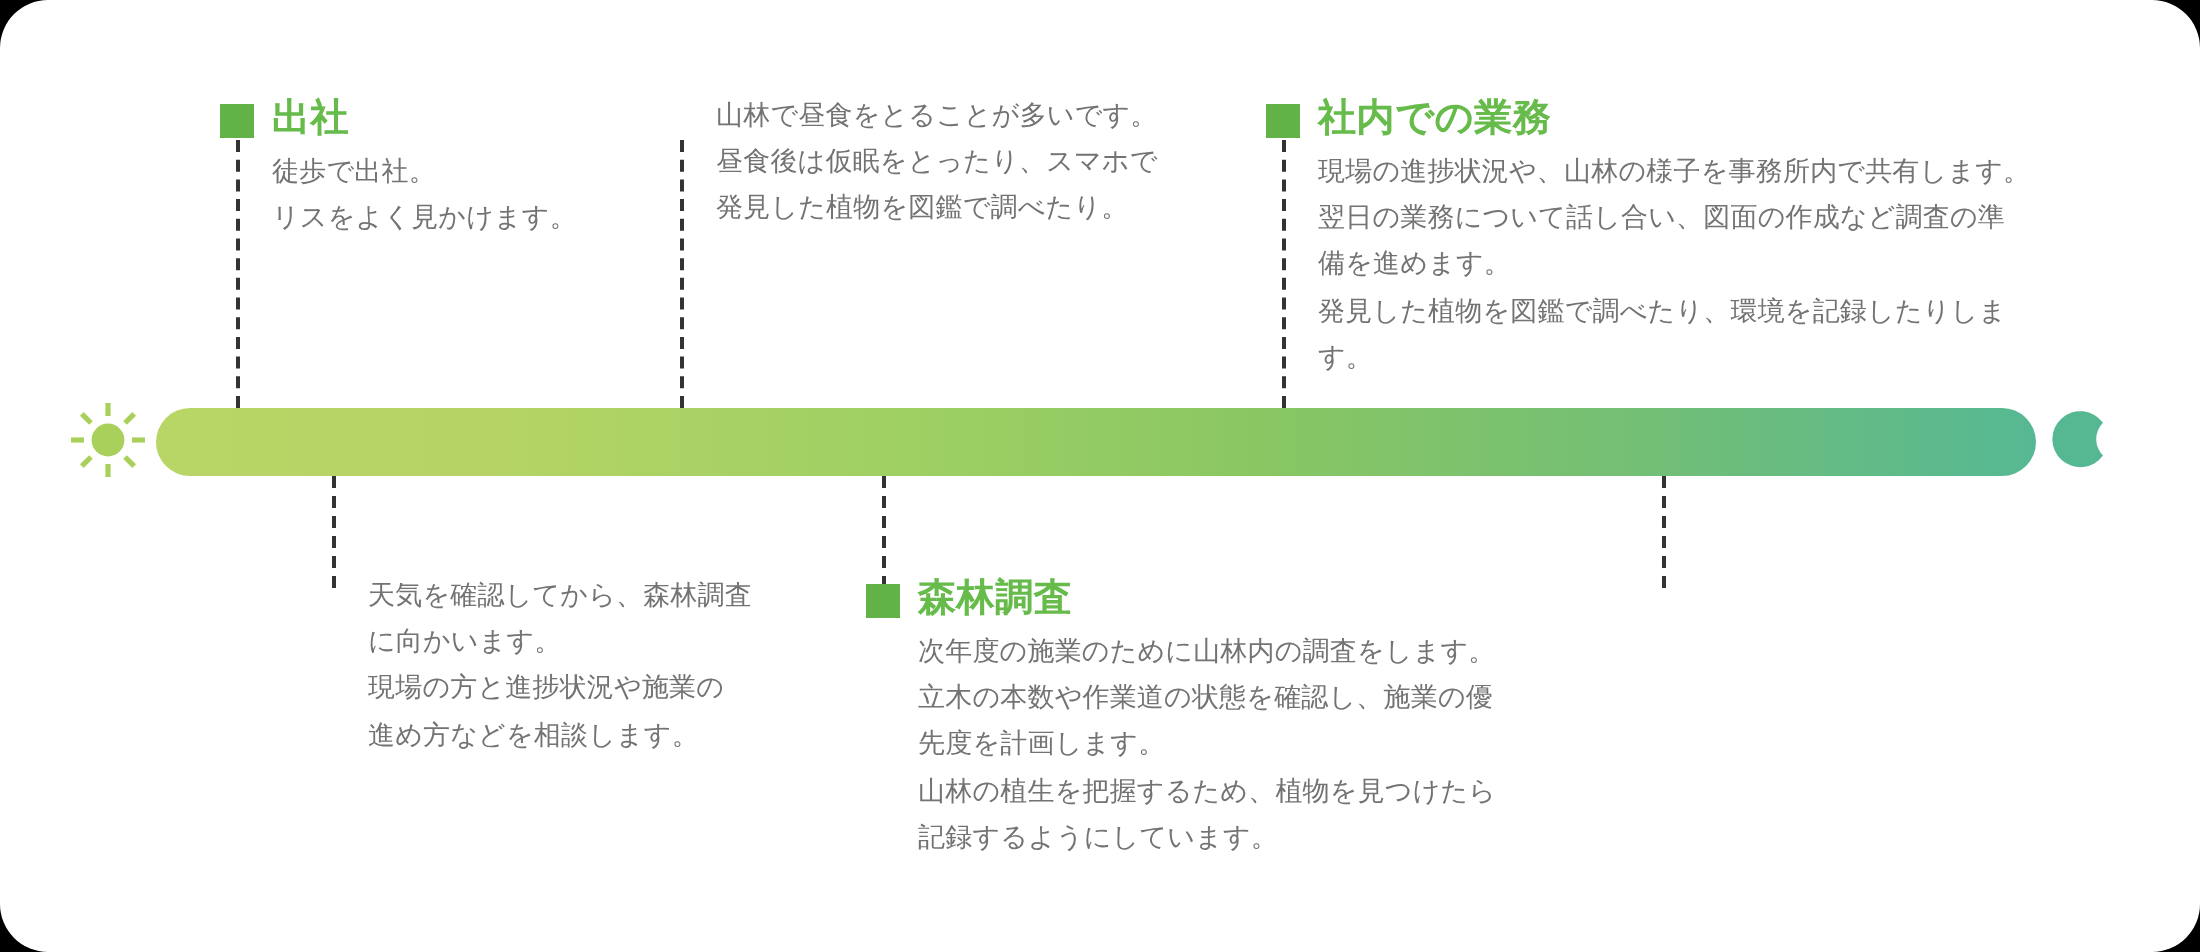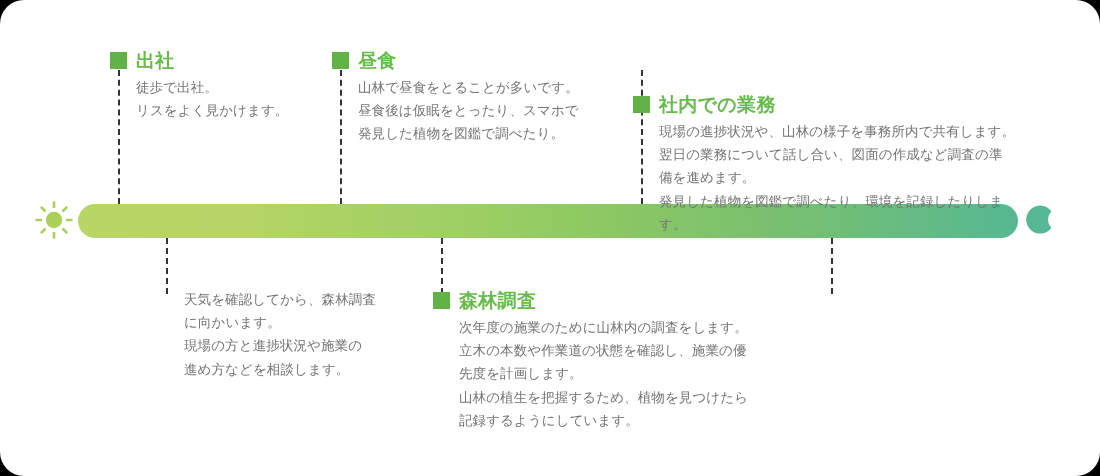--- a/index.html
+++ b/index.html
@@ -52,20 +52,21 @@
   
   .connector {
     position: absolute;
     width: 0;
     border-left: 2px dashed #333333;
   }
 
   
   .event {
     position: absolute;
+    font-family: Liberation Mono, monospace;
   }
   .event-head {
     display: flex;
     align-items: center;
     gap: 9px;
     margin: 0 0 4px 0;
     height: 24px;
   }
   .bullet {
     width: 17px;
@@ -132,30 +133,26 @@
   <div class="event" style="left:110px; top:48px; width:210px;">
     <div class="event-head">
       <span class="bullet"></span>
       <span class="event-title">出社</span>
     </div>
     <p class="event-body">徒歩で出社。
 リスをよく見かけます。</p>
   </div>
 
   <div class="event" style="left:332px; top:48px; width:295px;">
-    <div class="event-head">
-      <span class="bullet"></span>
-      <span class="event-title">昼食</span>
-    </div>
     <p class="event-body">山林で昼食をとることが多いです。
 昼食後は仮眠をとったり、スマホで
 発見した植物を図鑑で調べたり。</p>
   </div>
 
-  <div class="event" style="left:633px; top:48px; width:420px;margin-top:44px;">
+  <div class="event" style="left:633px; top:48px; width:420px;">
     <div class="event-head">
       <span class="bullet"></span>
       <span class="event-title">社内での業務</span>
     </div>
     <p class="event-body">現場の進捗状況や、山林の様子を事務所内で共有します。
 翌日の業務について話し合い、図面の作成など調査の準
 備を進めます。
 発見した植物を図鑑で調べたり、環境を記録したりしま
 す。</p>
   </div>

